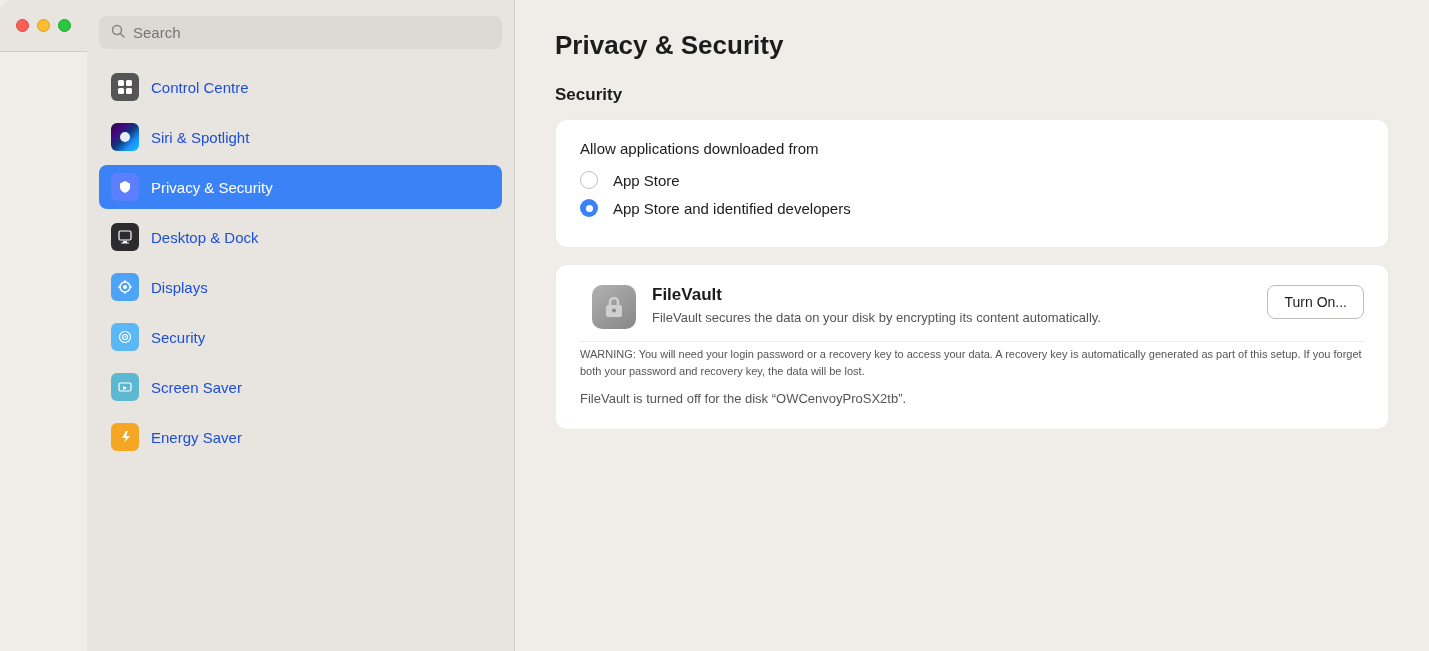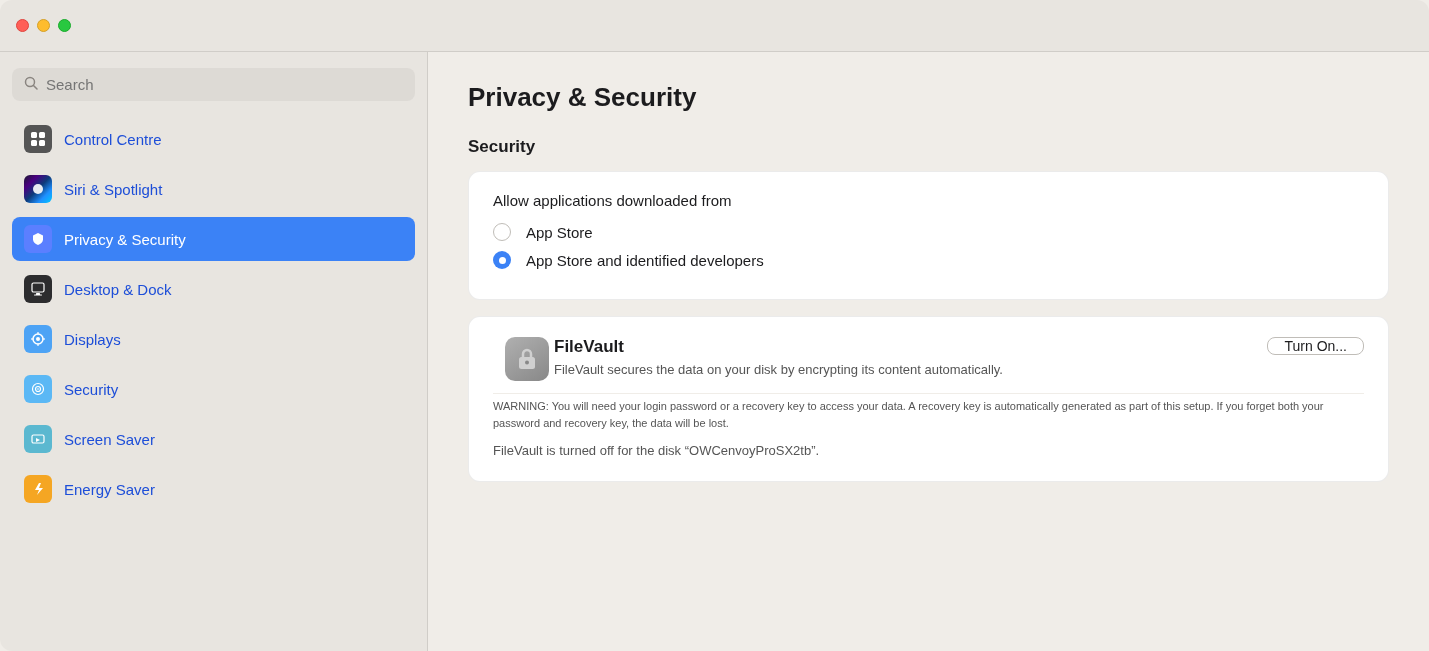--- a/index.html
+++ b/index.html
@@ -12,21 +12,21 @@
       overflow: hidden;
       display: flex;
       align-items: stretch;
     }
 
     .window {
       width: 1429px;
       height: 651px;
       background: #f0ede8;
       display: flex;
-      flex-direction: column;
+      flex-direction: row;
       border-radius: 12px;
       overflow: hidden;
     }
 
     
     .title-bar {
       height: 52px;
       background: #e8e5e0;
       display: flex;
       align-items: center;
@@ -213,21 +213,21 @@
     .filevault-header {
       display: flex;
       align-items: flex-start;
       justify-content: space-between;
       margin-bottom: 12px;
     }
 
     .filevault-left {
       display: flex;
       align-items: flex-start;
-      gap: 5px;
+      gap: 16px;
       padding-left: 12px;
     }
 
     .filevault-icon {
       width: 44px;
       height: 44px;
       border-radius: 10px;
       background: linear-gradient(145deg, #b0b0b0, #888);
       display: flex;
       align-items: center;
@@ -246,21 +246,21 @@
       font-size: 13px;
       color: #555;
       line-height: 1.4;
       max-width: 600px;
     }
 
     .turn-on-btn {
       background: white;
       border: 1px solid #c0bdb8;
       border-radius: 8px;
-      padding: 0 16px;
+      padding: 8px 16px;
       font-size: 14px;
       color: #1c1c1e;
       cursor: pointer;
       font-family: inherit;
       white-space: nowrap;
       flex-shrink: 0;
       text-align: right;
     }
 
     .warning-text {

